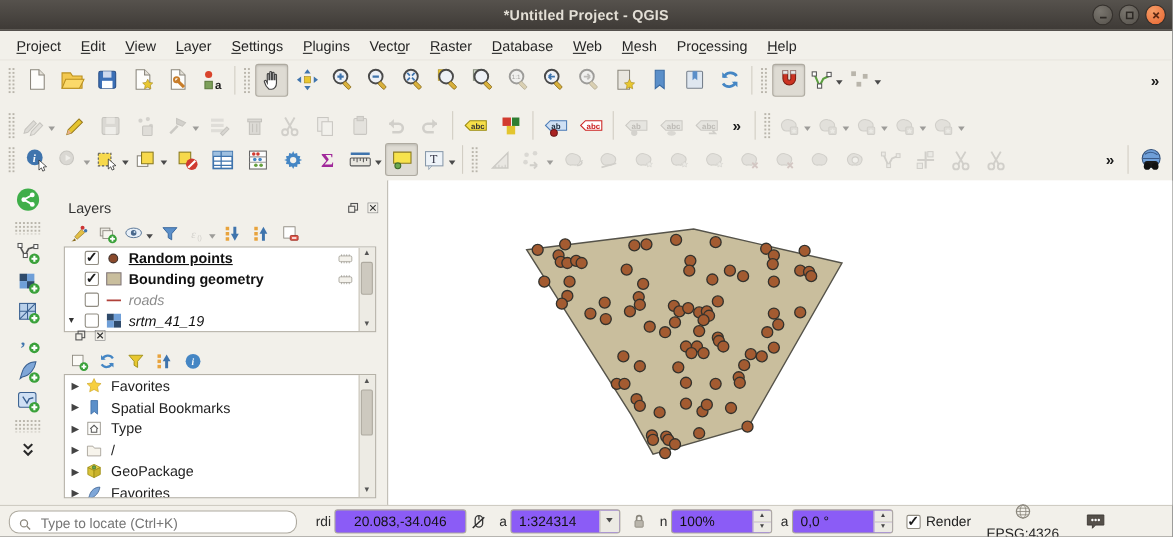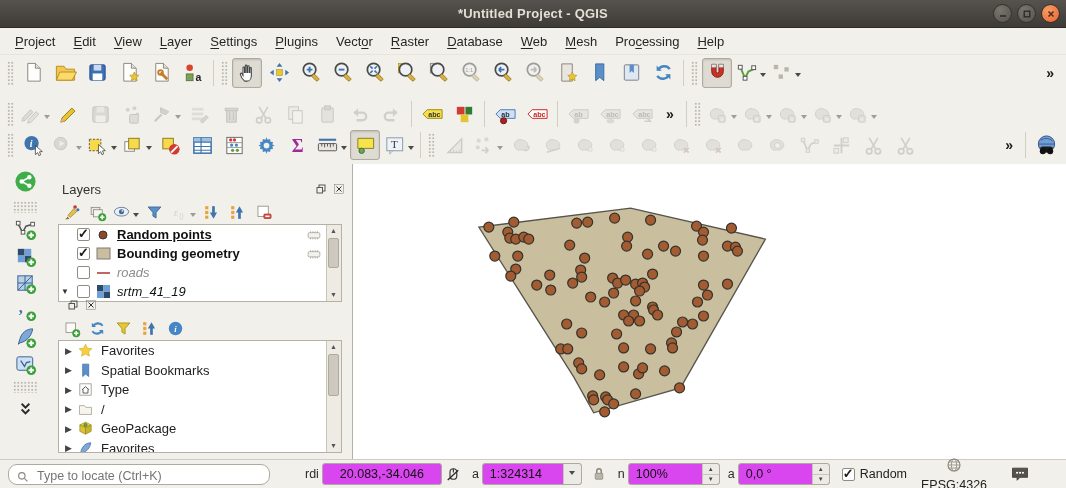--- a/index.html
+++ b/index.html
@@ -75,21 +75,21 @@
   
   .map{position:absolute;left:352px;top:0;width:714px;height:295px;background:#fff;border-left:1px solid #b5b1a7;box-sizing:border-box;}
   .map svg{display:block;width:100%;height:100%;}
   
   .statusbar{position:absolute;left:0;top:459px;width:100%;height:29px;border-top:1px solid #cfccc3;
     display:flex;align-items:center;box-sizing:border-box;font-size:12.5px;color:#222;}
   .locate{display:flex;align-items:flex-end;gap:5px;margin-left:8px;width:262px;height:21px;border:1px solid #aeaaa0;border-radius:9px;background:#fff;padding-left:7px;box-sizing:border-box;}
   .locate .ic{width:14px;height:14px;}
   .locate input{border:0;outline:0;flex:1;font-size:12.5px;color:#555;background:transparent;font-family:"Liberation Sans",sans-serif;}
   .frag{color:#2c2c2c;margin:0 3px 0 8px;white-space:nowrap;overflow:hidden;}
-  .sbox{display:flex;align-items:stretch;height:22px;background:#d946ef;border:1px solid #aeaaa0;border-radius:3px;overflow:hidden;box-sizing:border-box;}
+  .sbox{display:flex;align-items:stretch;height:22px;background:#8b5cf6;border:1px solid #aeaaa0;border-radius:3px;overflow:hidden;box-sizing:border-box;}
   .sbox .val{display:flex;align-items:center;padding:0 7px;font-size:12.5px;color:#111;}
   .sbox .ddbtn{width:17px;border-left:1px solid #c9c5bb;background:#eceae4;display:flex;align-items:center;justify-content:center;}
   .sbox .ddbtn .dd{margin:0;}
   .sico{width:18px;height:18px;margin:0 2px;}
   .sico svg{width:100%;height:100%;}
   .rend{display:flex;align-items:center;gap:5px;margin-left:12px;}
   .rend .cb{margin:0;}
   .crs{display:flex;align-items:center;gap:4px;margin-left:14px;flex-direction:column;}
 </style>
 </head>
@@ -1308,21 +1308,21 @@
   <div class="statusbar">
     <div class="locate">
       <span class="ic">
           <svg viewBox="0 0 24 24">
             <circle cx="10" cy="10" r="5.5" fill="none" stroke="#8a867c" stroke-width="2"></circle>
             <path d="M14.5 14.5l5 5" stroke="#8a867c" stroke-width="2"></path>
           </svg>
         </span>
       <input placeholder="Type to locate (Ctrl+K)" style="">
     </div>
-    <span class="frag" style="margin-left:35px;text-align:center;">rdi</span>
+    <span class="frag" style="margin-left:17px;text-align:center;">rdi</span>
     <div class="sbox" style="width:120px;">
       <span class="val" style="margin:0 auto;">20.083,-34.046</span>
     </div>
     <span class="sico"><svg viewBox="0 0 24 24">
           <rect x="8" y="5" width="9" height="14" rx="4.5" fill="#f4f2ec" stroke="#3a3a3a" stroke-width="1.6"></rect>
           <path d="M12.5 5v5" stroke="#3a3a3a" stroke-width="1.6"></path>
           <path d="M5 20L19 7" stroke="#2a2a2a" stroke-width="1.8"></path>
         </svg></span>
     <span class="frag">a</span>
     <div class="sbox" style="width:100px;">
@@ -1346,21 +1346,21 @@
     <span class="frag">a</span>
     <div class="sbox" style="width:92px;">
       <span class="val">0,0 °</span>
       <span class="spincol" style="margin-left:auto;">
           <span>▲</span>
           <span>▼</span>
         </span>
     </div>
     <span class="rend">
       <span class="cb on"></span>
-      <span>Random</span>
+      <span>Render</span>
     </span>
     <span class="crs">
       <span class="sico"><svg viewBox="0 0 24 24">
             <circle cx="12" cy="12" r="8" fill="none" stroke="#8a867c" stroke-width="1.5"></circle>
             <ellipse cx="12" cy="12" rx="3.5" ry="8" fill="none" stroke="#8a867c"></ellipse>
             <path d="M4 12h16M5.5 8h13M5.5 16h13" stroke="#8a867c"></path>
           </svg></span>
       <span>EPSG:4326</span>
     </span>
     <span class="sico" style="width:22px;height:20px;margin-left:22px;"><svg viewBox="0 0 24 24">

